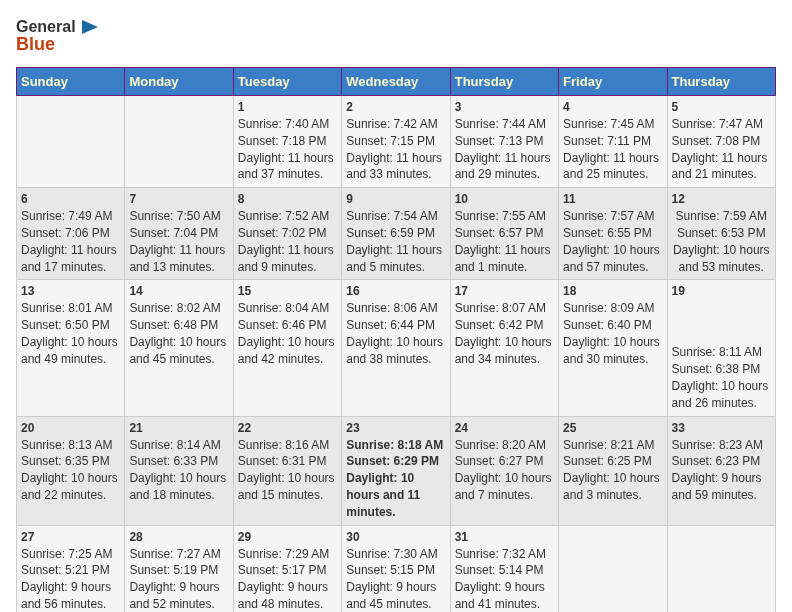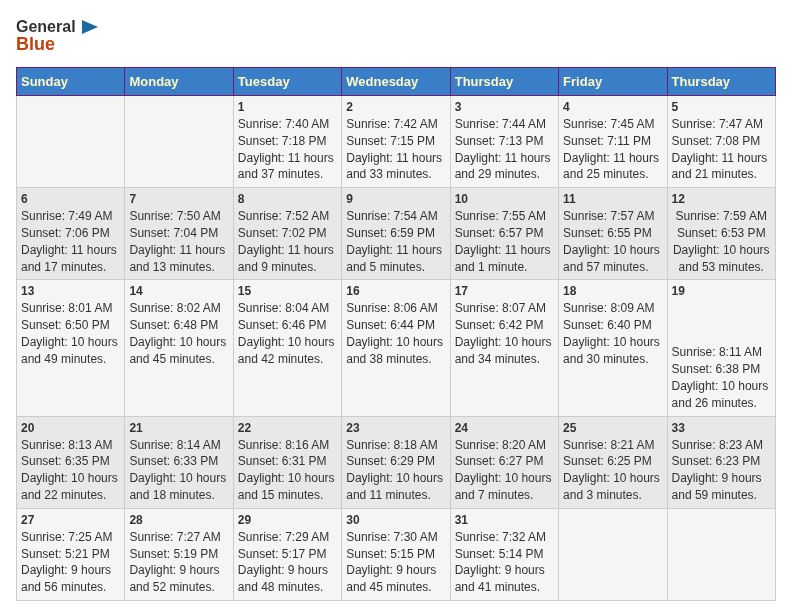--- a/index.html
+++ b/index.html
@@ -242,21 +242,21 @@
 Daylight: 10 hours and 18 minutes.</div>
         </td>
         <td>
           <span class="day-number">22</span>
           <div class="cell-content" style="white-space: pre-wrap;">Sunrise: 8:16 AM
 Sunset: 6:31 PM
 Daylight: 10 hours and 15 minutes.</div>
         </td>
         <td>
           <span class="day-number">23</span>
-          <div class="cell-content" style="white-space: pre-wrap;">Sunrise: 8:18 AM
+          <div class="cell-content" style="white-space: pre-wrap; font-weight: bold;">Sunrise: 8:18 AM
 Sunset: 6:29 PM
 Daylight: 10 hours and 11 minutes.</div>
         </td>
         <td>
           <span class="day-number">24</span>
           <div class="cell-content" style="white-space: pre-wrap;">Sunrise: 8:20 AM
 Sunset: 6:27 PM
 Daylight: 10 hours and 7 minutes.</div>
         </td>
         <td>

